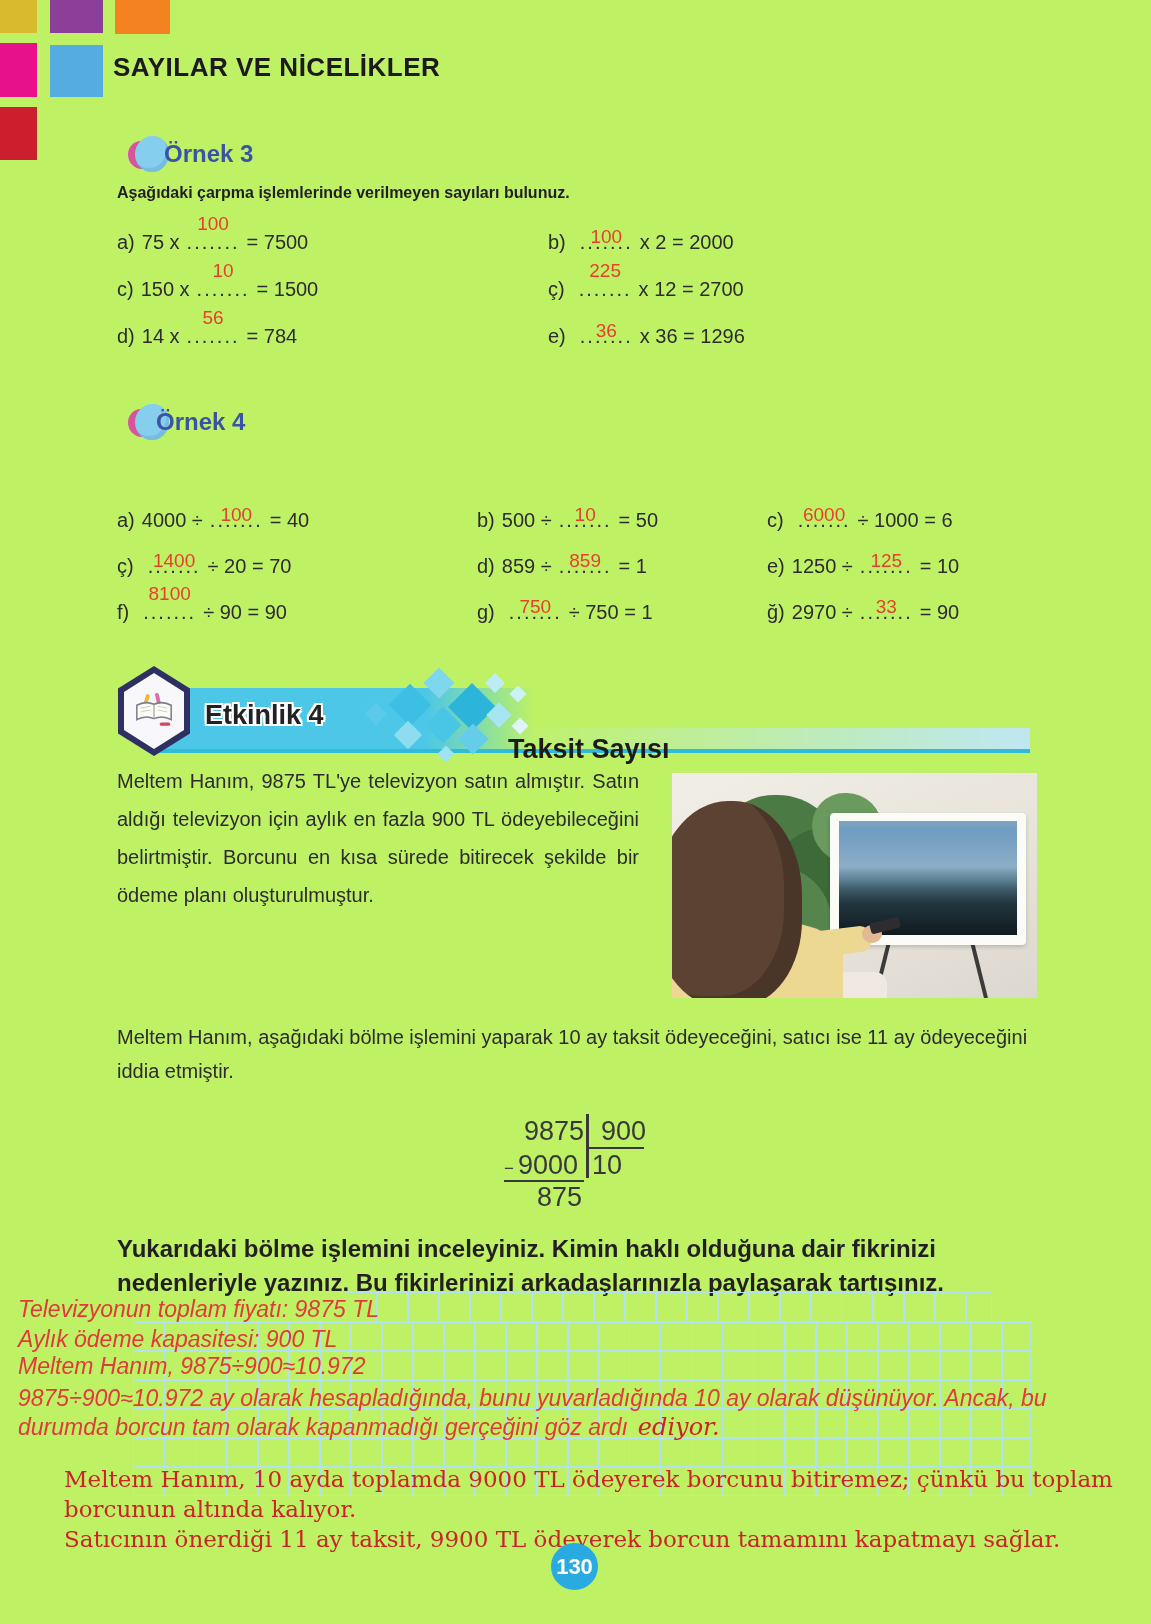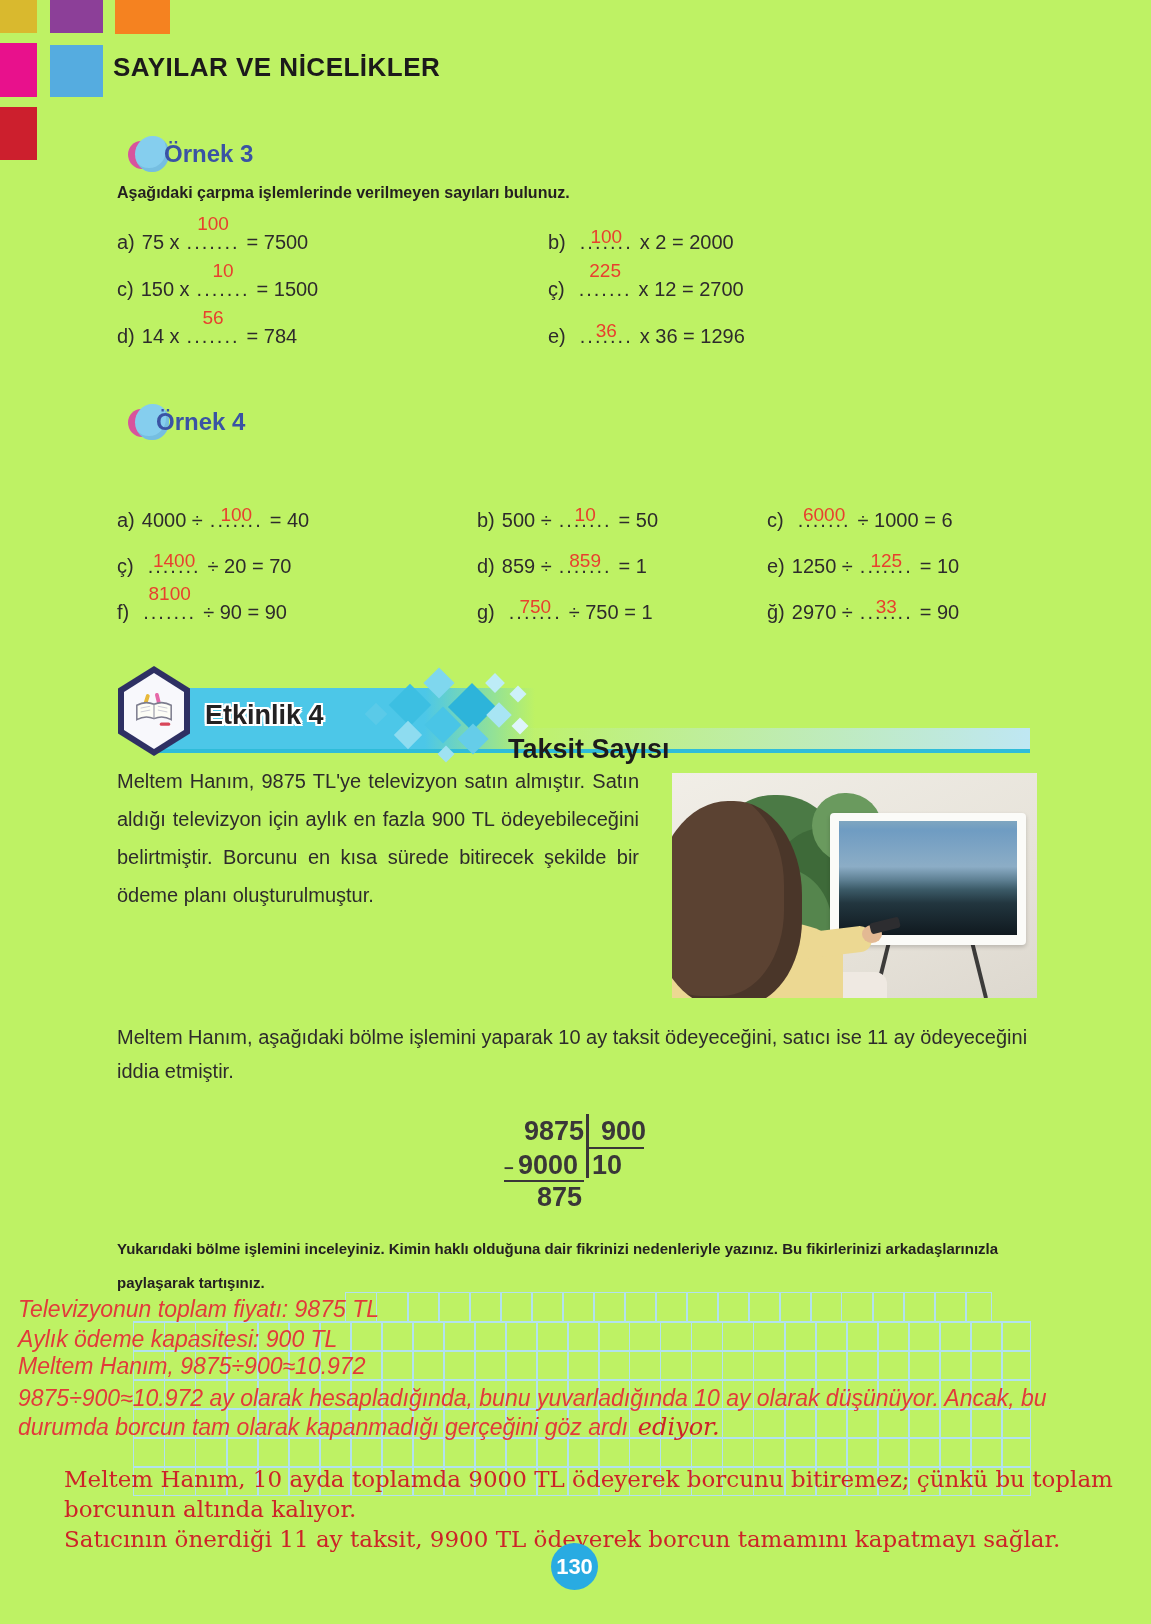--- a/index.html
+++ b/index.html
@@ -35,39 +35,39 @@
        clip-path:polygon(50% 0,100% 25%,100% 75%,50% 100%,0 75%,0 25%);}
   .hex-inner{position:absolute;left:6px;top:7px;width:60px;height:76px;background:#f8f8fc;
        clip-path:polygon(50% 0,100% 25%,100% 75%,50% 100%,0 75%,0 25%);display:flex;align-items:center;justify-content:center;}
   .banner-title{position:absolute;left:205px;top:700px;font-size:27px;font-weight:bold;color:#232122;
        text-shadow:-2px -2px 0 #fff,2px -2px 0 #fff,-2px 2px 0 #fff,2px 2px 0 #fff,0 2px 0 #fff,0 -2px 0 #fff,2px 0 0 #fff,-2px 0 0 #fff;}
   .activity-name{position:absolute;left:508px;top:698px;font-size:27px;font-weight:bold;color:#1d1b1c;margin-top:36px;}
   .dm{position:absolute;transform:rotate(45deg);}
   
   .para1{position:absolute;left:117px;top:762px;width:522px;font-size:20px;line-height:38px;color:#2e2b2c;text-align:justify;}
   .para2{position:absolute;left:117px;top:1020px;width:915px;font-size:20px;line-height:34px;color:#2e2b2c;}
-  .bold-instruction{position:absolute;left:117px;top:1232px;width:935px;font-size:15px;font-weight:bold;line-height:34px;color:#231f20;}
+  .bold-instruction{position:absolute;left:117px;top:1232px;width:935px;font-size:24px;font-weight:bold;line-height:34px;color:#231f20;}
   
   .photo{position:absolute;left:672px;top:773px;width:365px;height:225px;overflow:hidden;background:linear-gradient(155deg,#f1eee7 0%,#e7e3da 60%,#ddd8cf 100%);}
   .leaf{position:absolute;border-radius:48% 52% 45% 55%;}
   .stem{position:absolute;width:3px;background:#8a976f;}
   .tv-frame{position:absolute;left:158px;top:40px;width:196px;height:132px;background:#fbfbf8;border-radius:4px;box-shadow:0 2px 4px rgba(0,0,0,.18);}
   .tv-screen{position:absolute;left:9px;top:8px;right:9px;bottom:10px;
      background:linear-gradient(to bottom,#6d9ac2 0%,#7fa6c0 0%,#6f9cc2 8%,#8cadc6 40%,#5d7f92 52%,#3c5b68 60%,#22363f 72%,#10191f 100%);}
   .tv-leg{position:absolute;width:4px;height:58px;background:#3c3b3a;}
   .hair{position:absolute;left:-18px;top:28px;width:148px;height:205px;background:#5b4232;border-radius:50% 46% 42% 44%;box-shadow:inset -18px -10px 0 rgba(0,0,0,.18);}
   .sweater{position:absolute;left:-14px;top:148px;width:185px;height:85px;background:#ecd892;border-radius:45% 40% 0 0;}
   .arm{position:absolute;left:95px;top:158px;width:105px;height:26px;background:#ecd892;border-radius:12px;transform:rotate(-7deg);}
   .hand{position:absolute;left:190px;top:152px;width:20px;height:18px;background:#e3b993;border-radius:50%;}
   .remote{position:absolute;left:198px;top:147px;width:30px;height:11px;background:#2d2d30;border-radius:3px;transform:rotate(-14deg);}
   .couch{position:absolute;left:0;bottom:0;width:200px;height:20px;background:#d9d0c7;}
   .pillow{position:absolute;left:120px;bottom:0;width:95px;height:26px;background:#efe9e2;border-radius:12px 12px 0 0;}
   
   .division{position:absolute;left:500px;top:1114px;width:170px;height:100px;font-size:27px;color:#3a3738;line-height:1;}
-  .division span{position:absolute;white-space:nowrap;font-weight:bold;}
+  .division span{position:absolute;white-space:nowrap;}
   .dvd{top:4px;right:86px;}
   .dvs{left:76px;top:4px;margin-left:25px;}
   .quo{left:92px;top:38px;}
   .sub{left:18px;top:38px;}
   .min{left:4px;top:46px;font-size:17px;}
   .rem{left:37px;top:70px;}
   .vbar{position:absolute;left:86px;top:0;width:2.5px;height:64px;background:#3a3738;}
   .uline1{position:absolute;left:86px;top:33px;width:58px;height:2px;background:#3a3738;}
   .uline2{position:absolute;left:4px;top:66px;width:80px;height:2px;background:#3a3738;}
   

